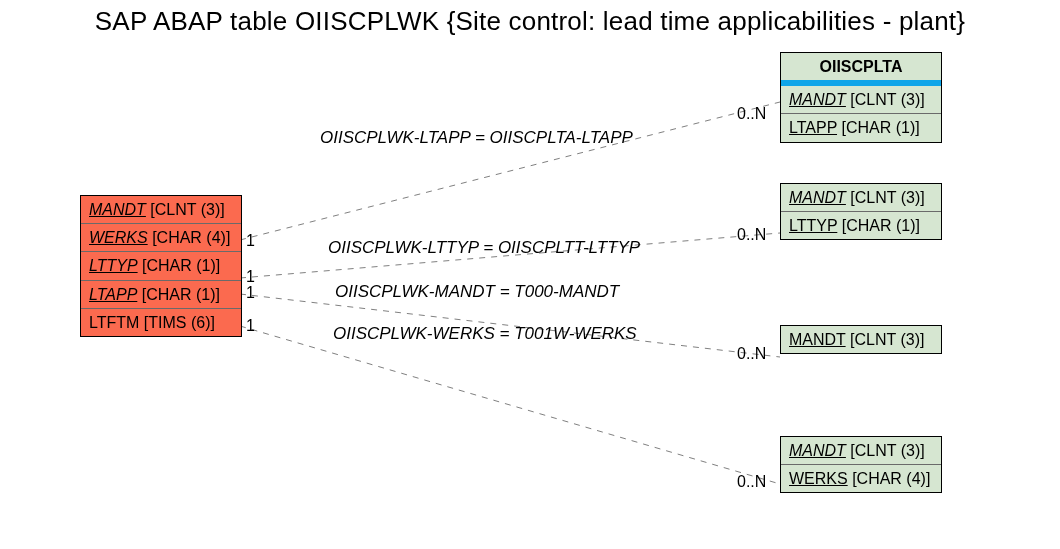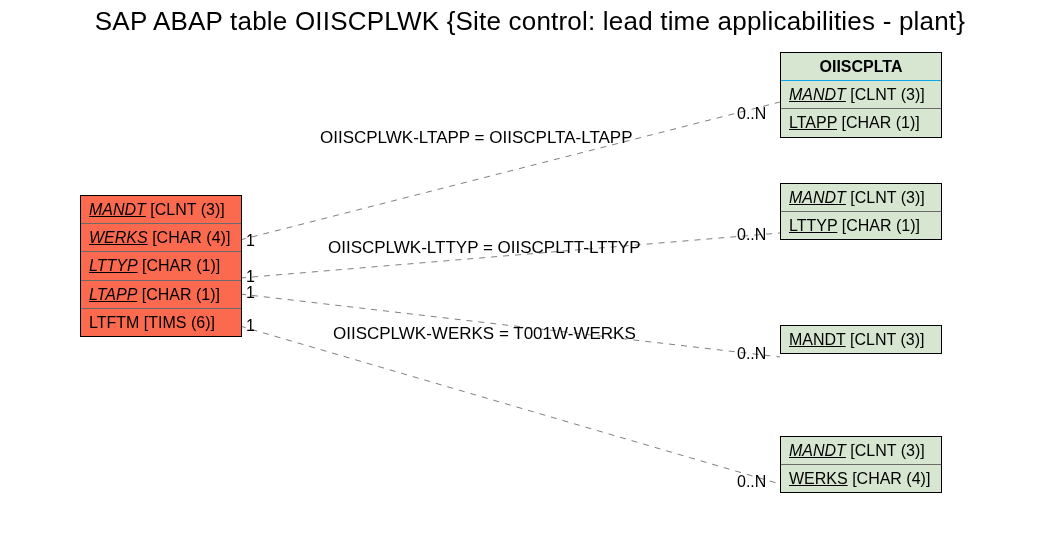--- a/index.html
+++ b/index.html
@@ -36,21 +36,21 @@
   .entity {
     position: absolute;
     border: 1px solid #000;
     font-size: 16px;
     line-height: 1.2;
   }
   .entity .ehead {
     text-align: center;
     font-weight: bold;
     padding: 4px 8px;
-    border-bottom: 1px solid #0ea5e9;
+    border-bottom: 6px solid #0ea5e9;
     white-space: nowrap;
   }
   .entity .erow {
     padding: 4px 8px;
     border-bottom: 1px solid #6a6a6a;
     white-space: nowrap;
   }
   .entity .erow:last-child {
     border-bottom: none;
   }
@@ -63,20 +63,21 @@
     background: #fb6a4f;
   }
   .entity.green .ehead,
   .entity.green .erow {
     background: #d6e6d1;
   }
   .relLabel {
     position: absolute;
     font-size: 17px;
     white-space: nowrap;
+    font-style: italic;
   }
   .card {
     position: absolute;
     font-size: 16px;
     white-space: nowrap;
   }
 </style>
 </head>
 <body>
 
@@ -115,20 +116,21 @@
     <div class="erow"><span style="text-decoration:underline;">MANDT</span> <span>[CLNT (3)]</span></div>
   </div>
 
   <div class="entity green" style="left:780px; top:436px; width:160px;">
     <div class="erow"><span class="key">MANDT</span> <span>[CLNT (3)]</span></div>
     <div class="erow"><span style="text-decoration:underline;">WERKS</span> <span>[CHAR (4)]</span></div>
   </div>
 
   <div class="relLabel" style="left:320px; top:128px;">OIISCPLWK-LTAPP = OIISCPLTA-LTAPP</div>
   <div class="relLabel" style="left:328px; top:238px;">OIISCPLWK-LTTYP = OIISCPLTT-LTTYP</div>
+  <div class="relLabel" style="left:335px; top:282px;">OIISCPLWK-MANDT = T000-MANDT</div>
   <div class="relLabel" style="left:333px; top:324px;">OIISCPLWK-WERKS = T001W-WERKS</div>
 
   <div class="card" style="left:246px; top:232px;">1</div>
   <div class="card" style="left:246px; top:268px;">1</div>
   <div class="card" style="left:246px; top:284px;">1</div>
   <div class="card" style="left:246px; top:317px;">1</div>
 
   <div class="card" style="left:737px; top:105px;">0..N</div>
   <div class="card" style="left:737px; top:226px;">0..N</div>
   <div class="card" style="left:737px; top:345px;">0..N</div>

